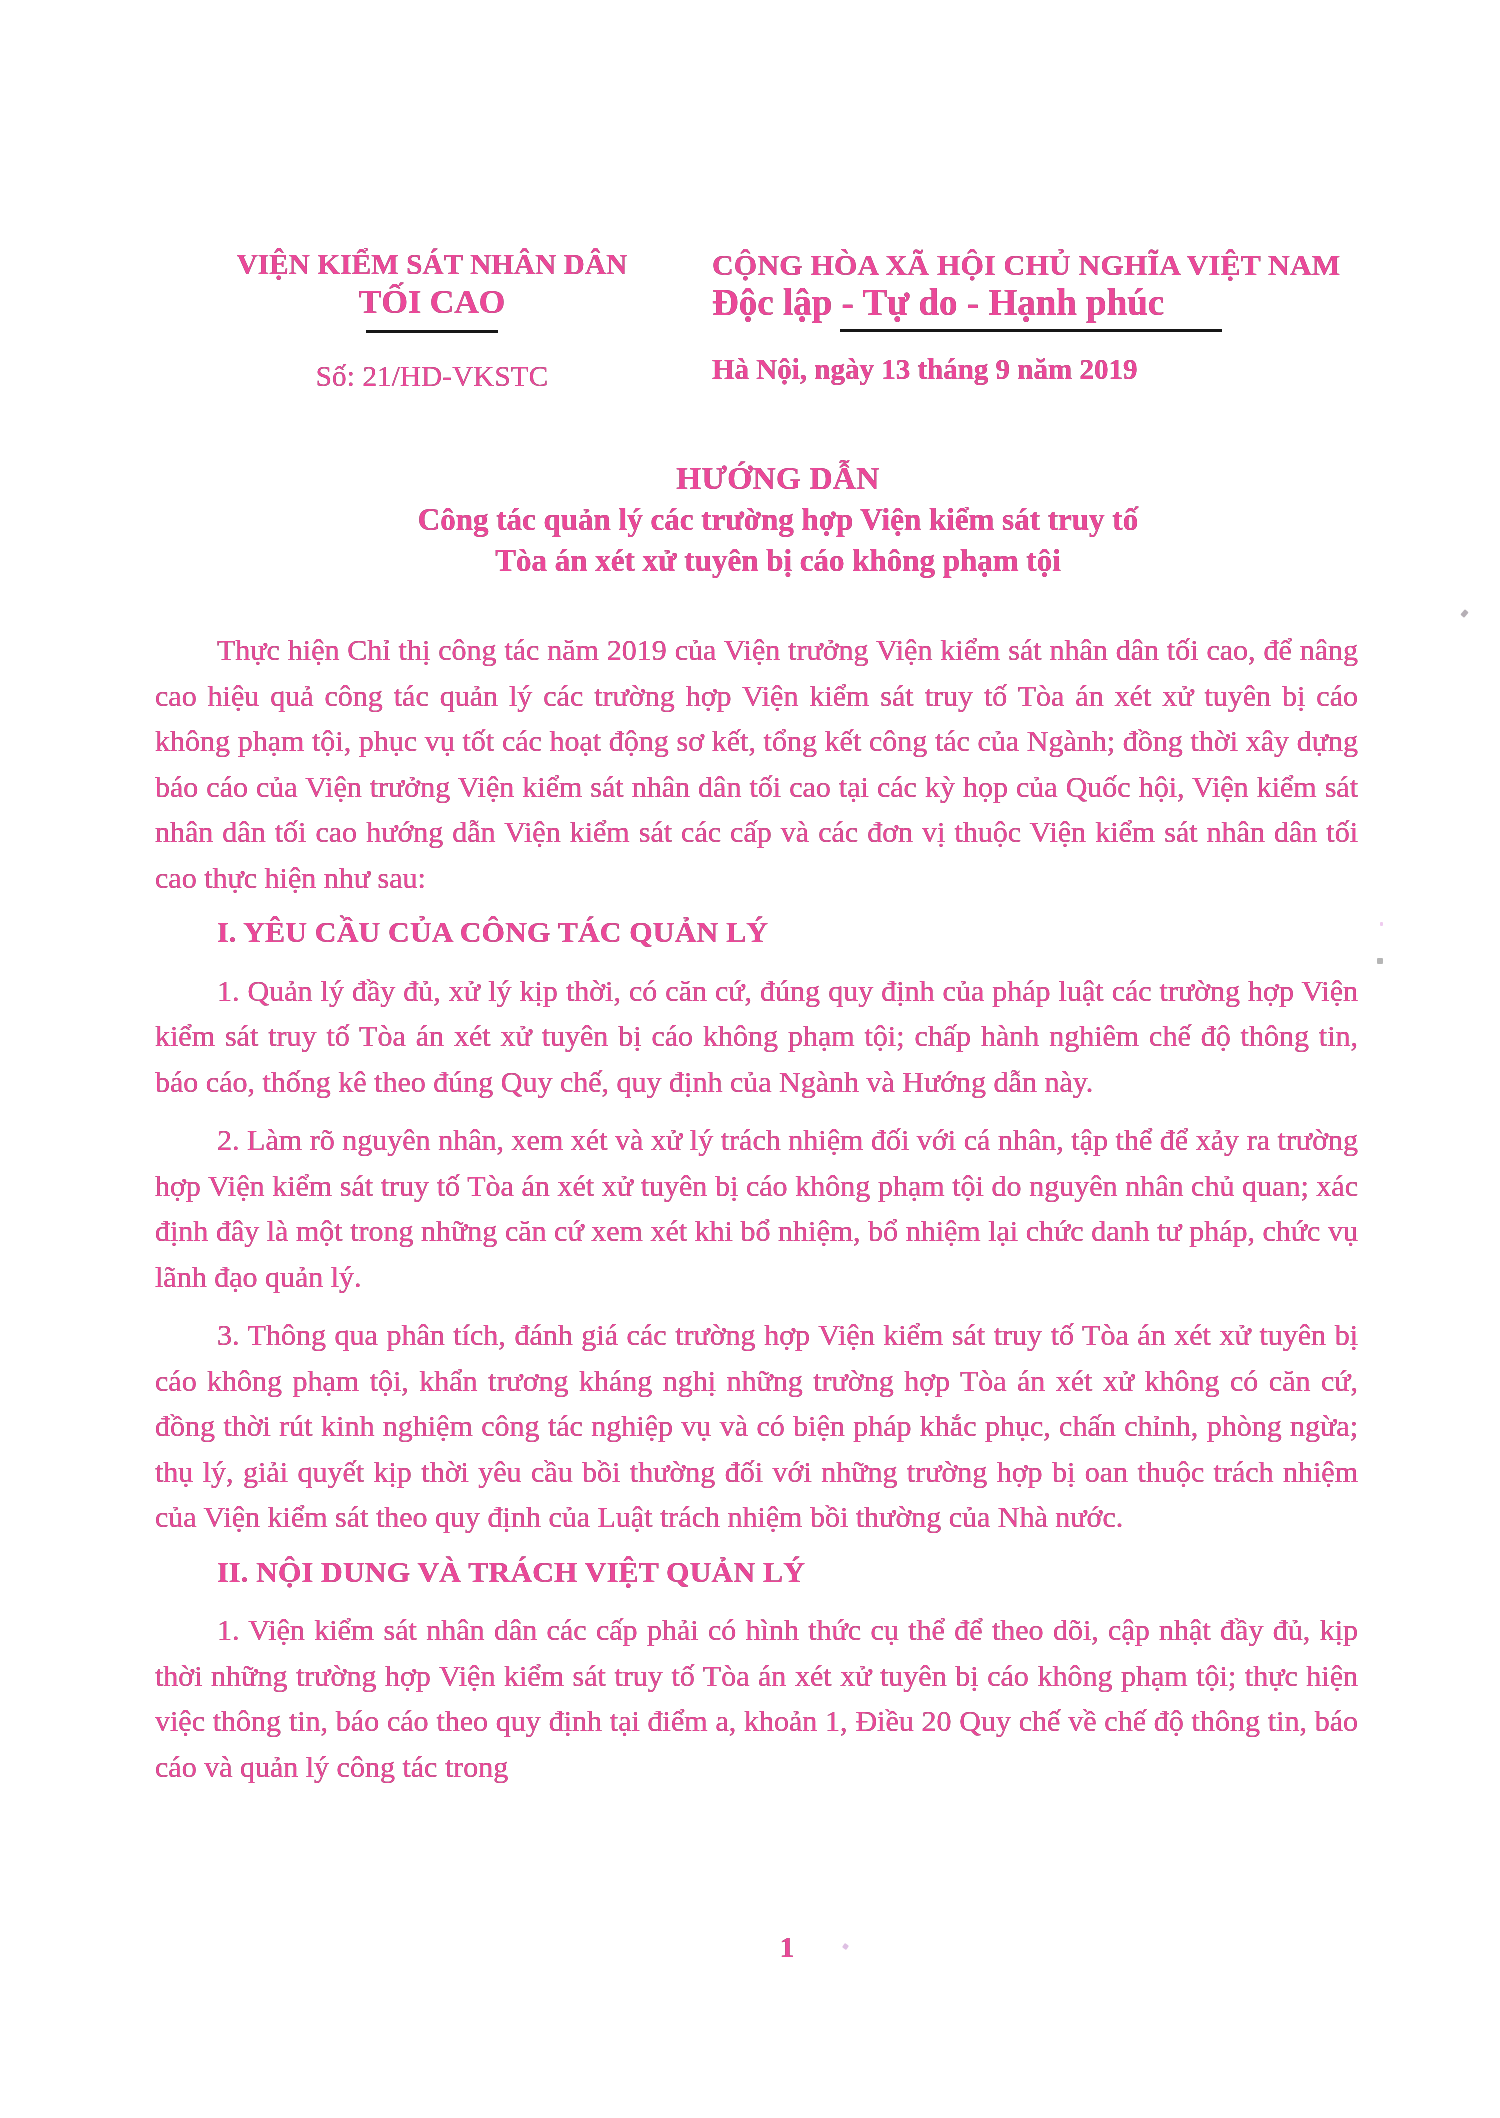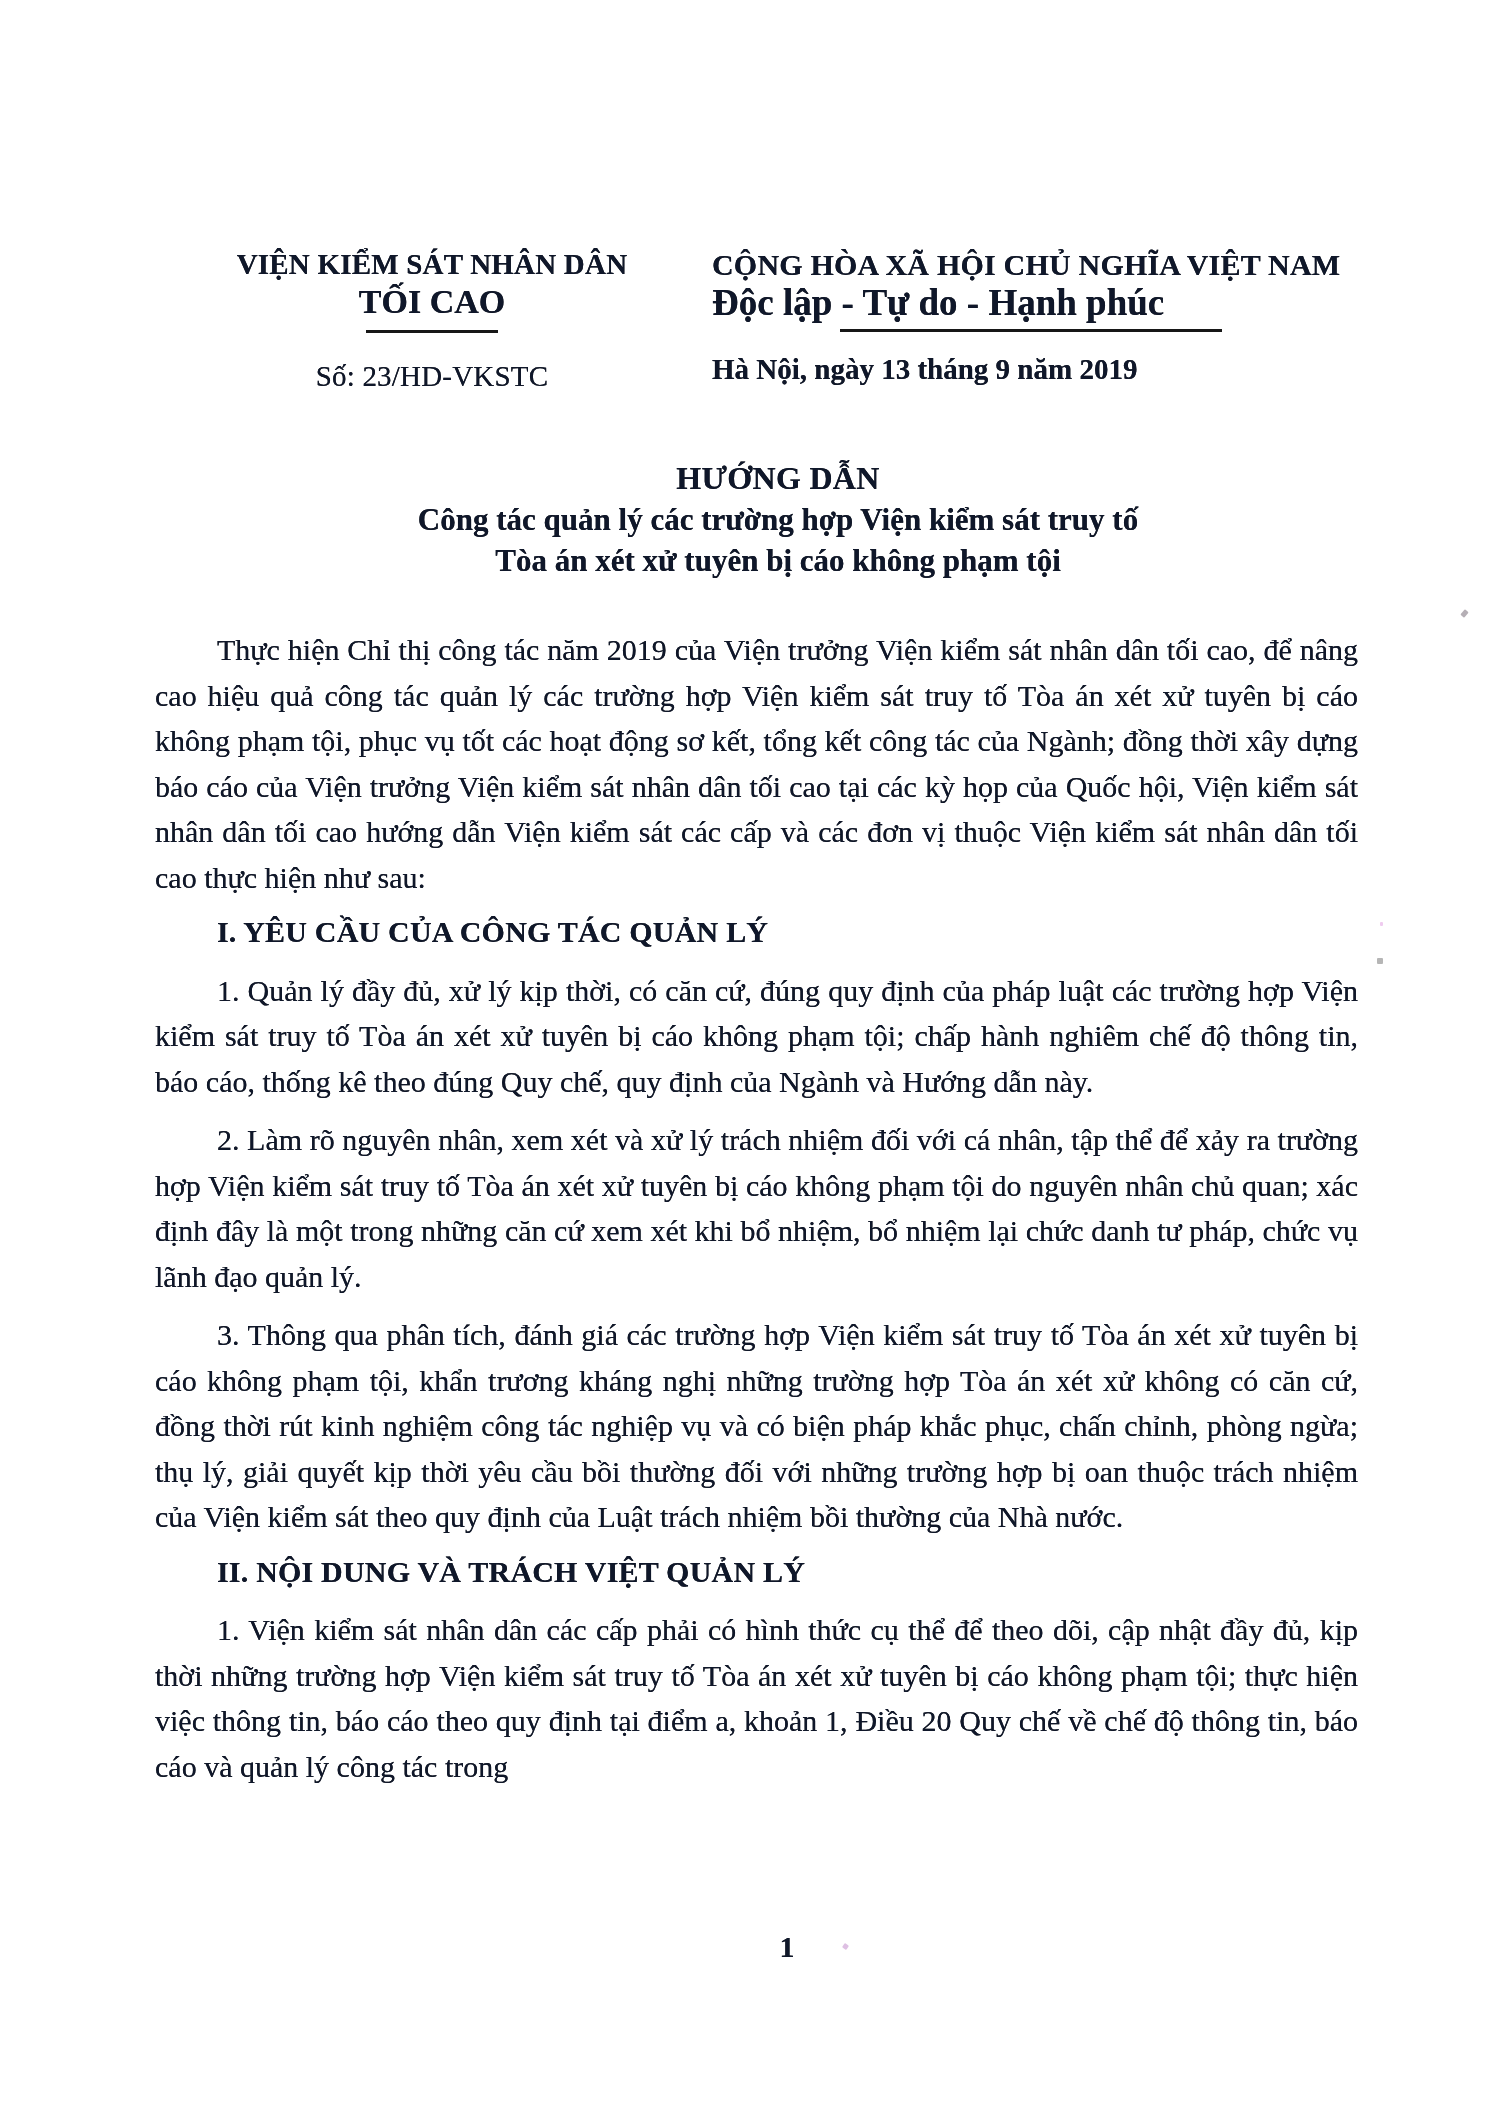--- a/index.html
+++ b/index.html
@@ -6,21 +6,21 @@
     margin: 0;
     padding: 0;
     background: #e8e8e8;
   }
   .page {
     position: relative;
     width: 1500px;
     height: 2118px;
     margin: 0 auto;
     background: #ffffff;
-    color: #0f172a;
+    color: #ec4899;
     font-family: "Liberation Serif", "DejaVu Serif", serif;
     overflow: hidden;
     text-shadow: 0 0 0.45px rgba(10,10,10,0.85); 
   }
 
   
   .doc-header {
     display: flex;
     margin: 246px 150px 0 152px;
   }
@@ -140,21 +140,21 @@
 </head>
 <body>
 
 <div class="page">
 
   <div class="doc-header">
     <div class="header-left">
       <div class="org-line1">VIỆN KIỂM SÁT NHÂN DÂN</div>
       <div class="org-line2">TỐI CAO</div>
       <div class="org-underline"></div>
-      <div class="doc-number">Số: 23/HD-VKSTC</div>
+      <div class="doc-number">Số: 21/HD-VKSTC</div>
     </div>
     <div class="header-right">
       <div class="nation-line1">CỘNG HÒA XÃ HỘI CHỦ NGHĨA VIỆT NAM</div>
       <div class="nation-line2">Độc lập -  Tự do - Hạnh phúc</div>
       <div class="nation-underline"></div>
       <div class="date-line">Hà Nội, ngày 13 tháng 9 năm 2019</div>
     </div>
   </div>
 
   <div class="doc-title">

